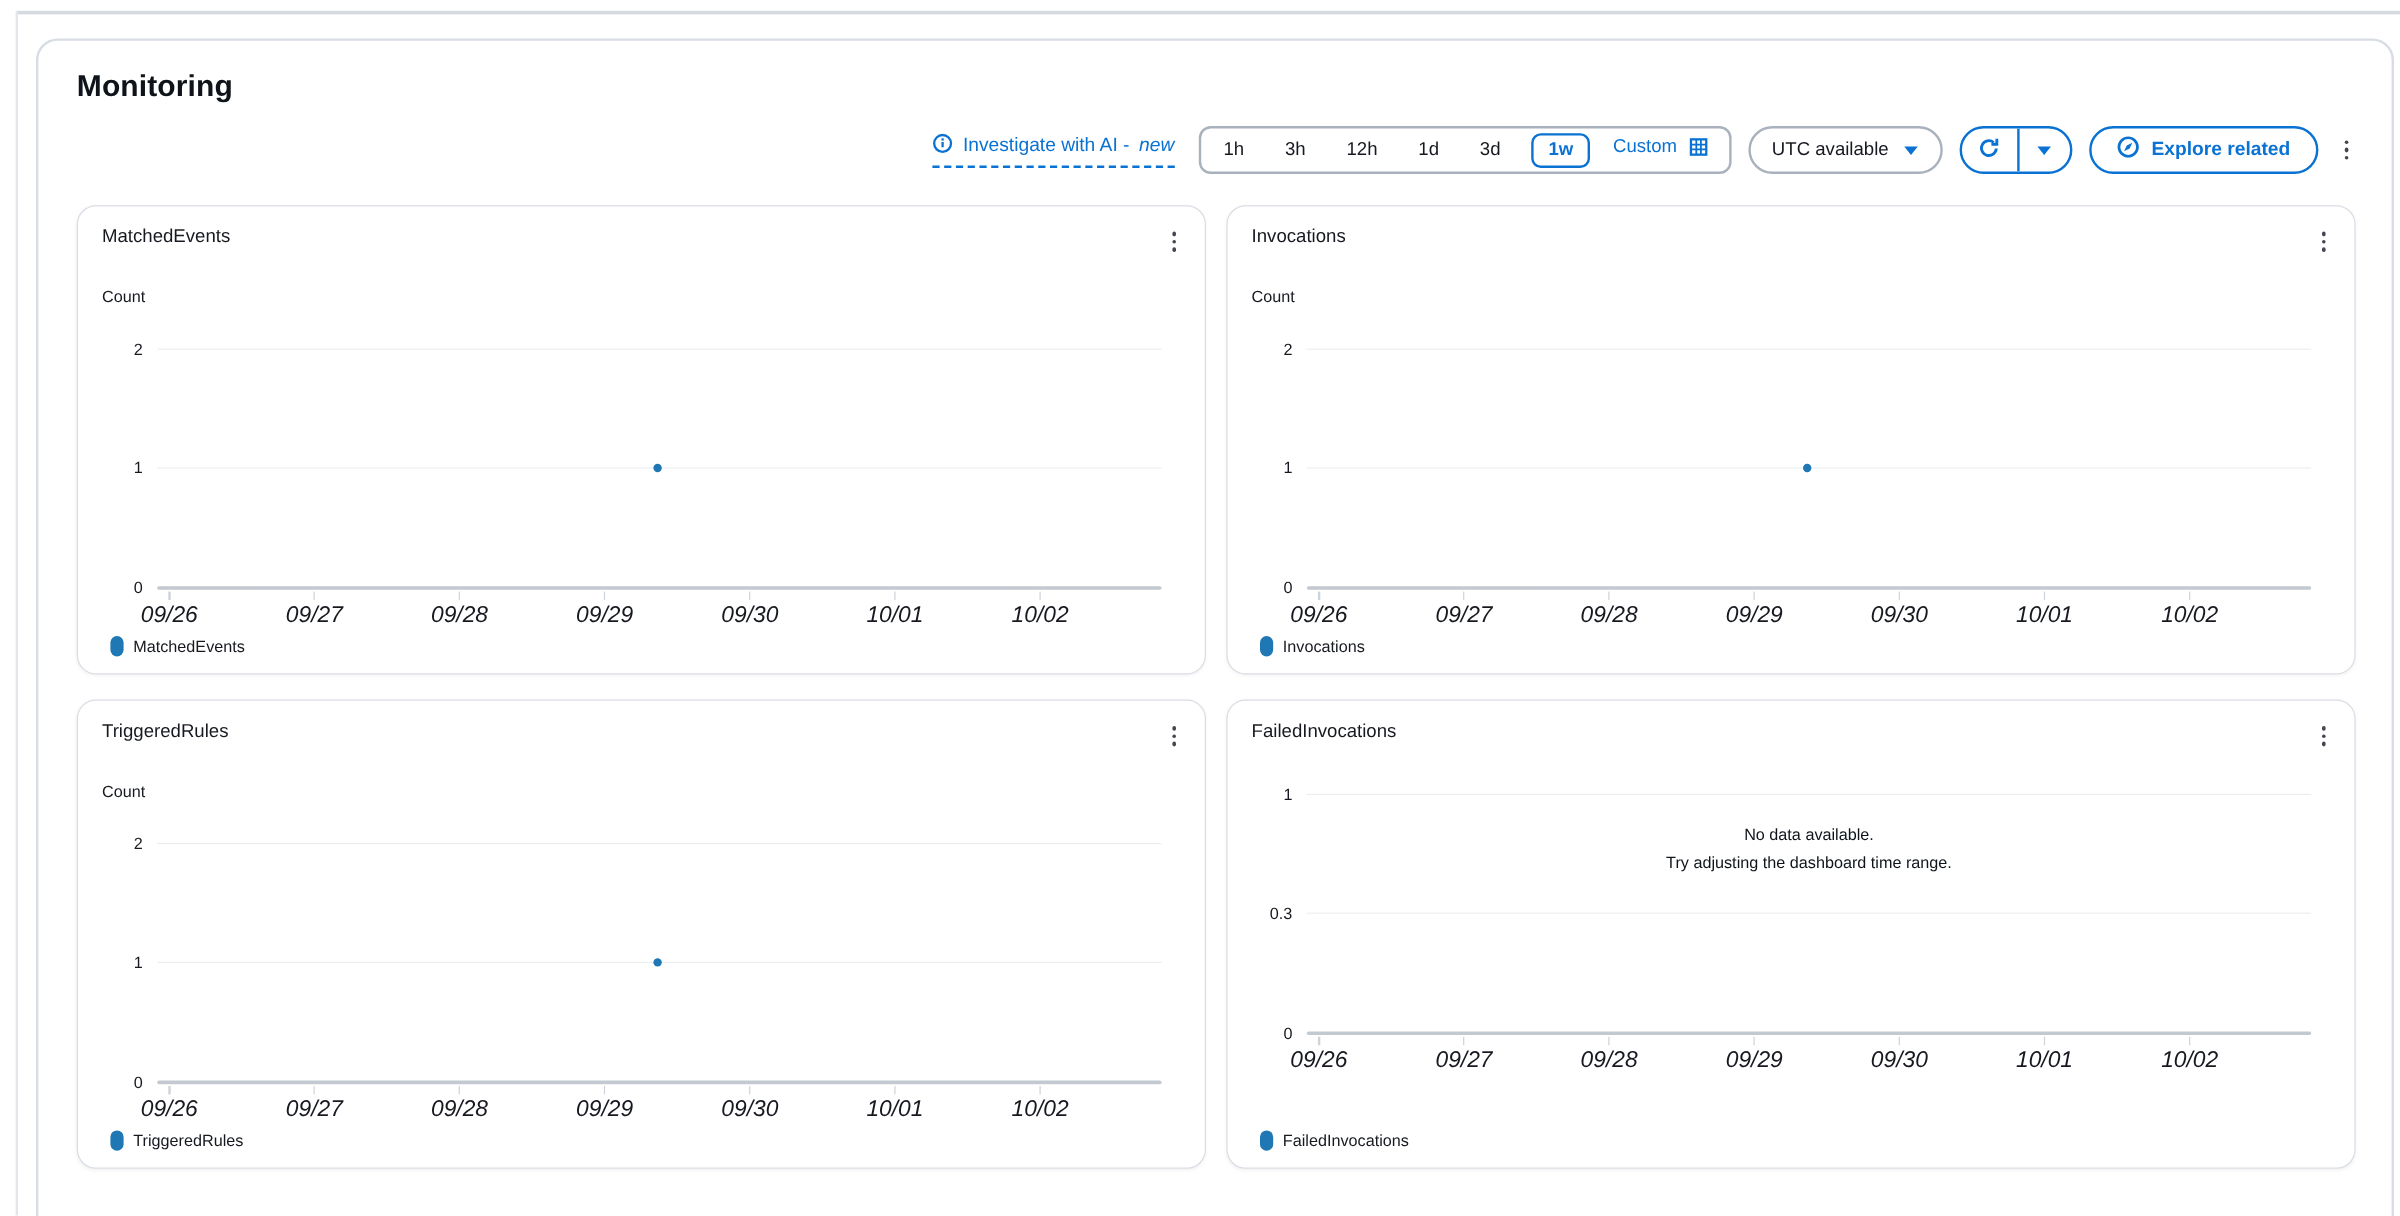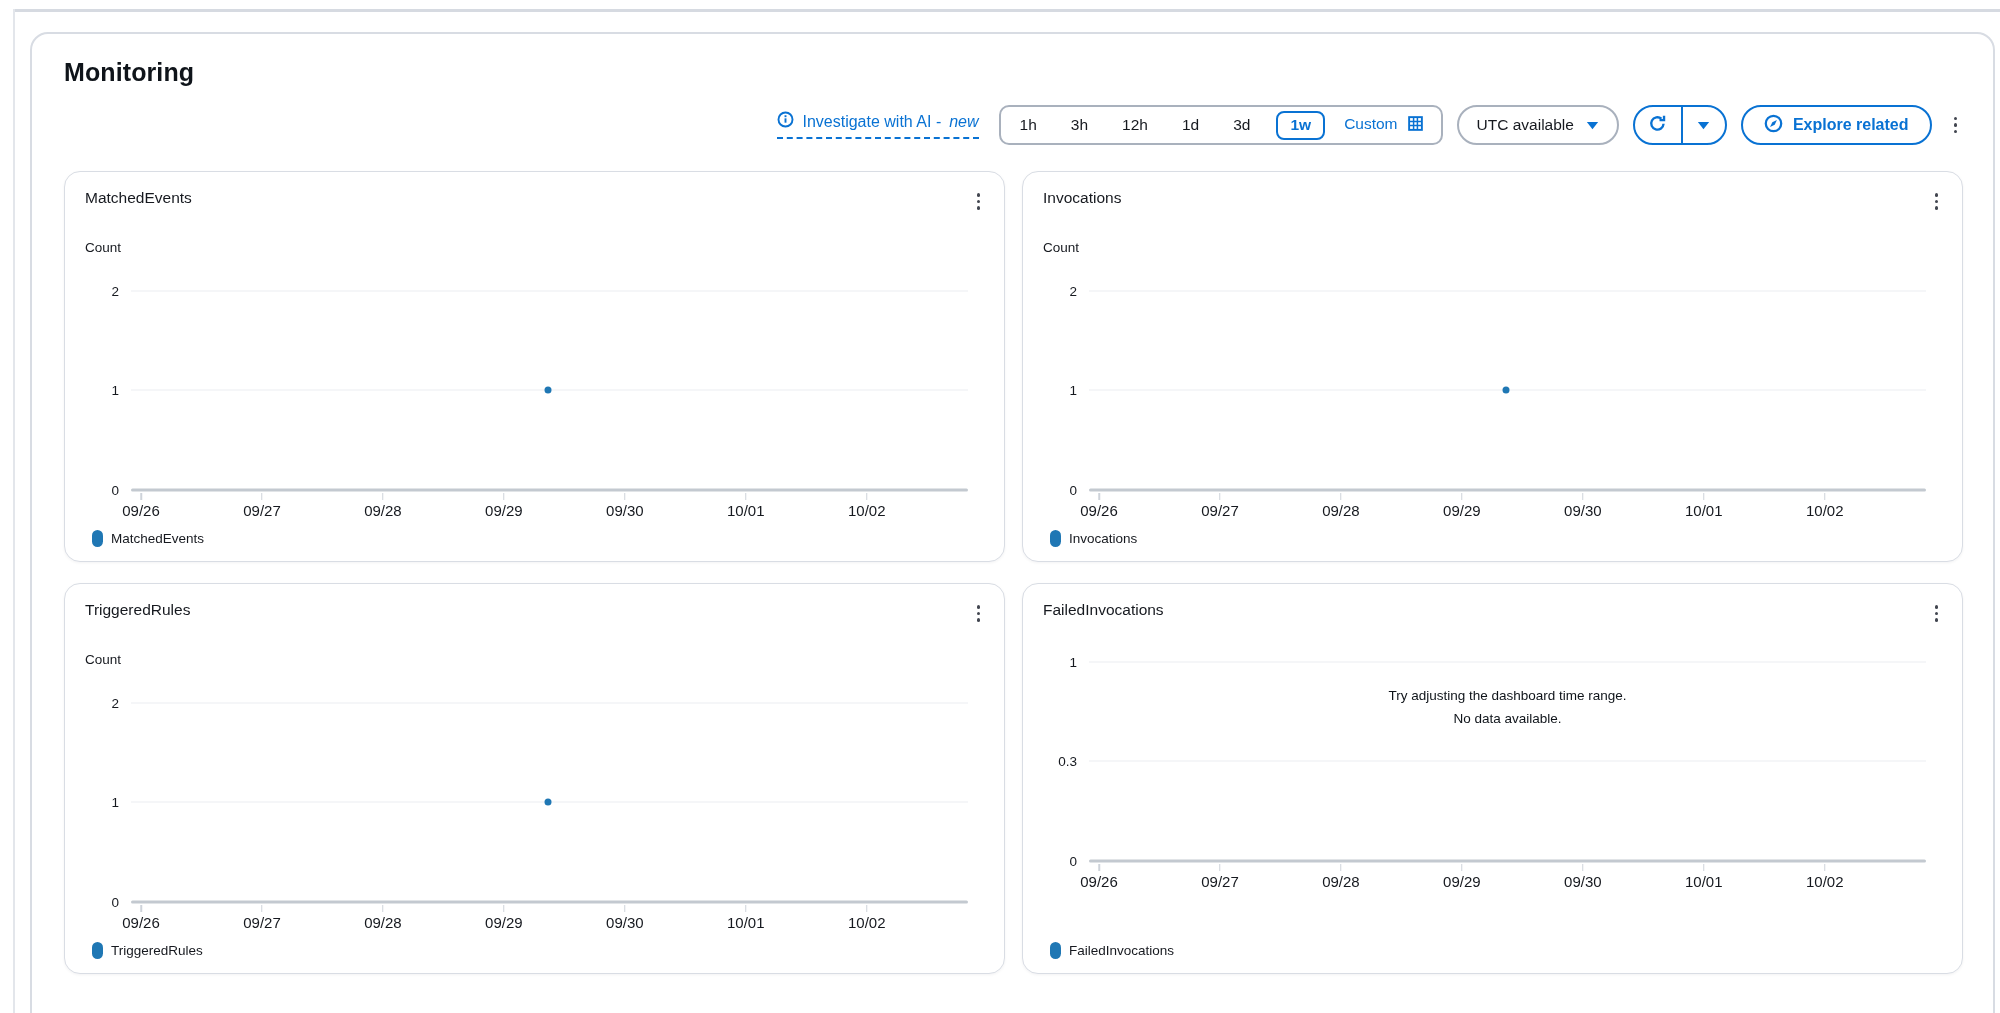--- a/index.html
+++ b/index.html
@@ -64,21 +64,21 @@
   .panel-title { font-size: 15.5px; color: #16191f; }
   .unit { font-size: 13.5px; color: #16191f; margin-top: 26px; }
 
   .chart { display: flex; margin: 36px 18px 0 0; height: 199px; }
   .ycol { position: relative; width: 46px; flex: none; }
   .ylabel { position: absolute; right: 12px; transform: translateY(-50%); font-size: 13.5px; color: #16191f; white-space: nowrap; }
   .plot { position: relative; flex: 1; }
   .gl { position: absolute; left: 0; right: 0; height: 1px; background: #ebeef1; transform: translateY(-50%); }
   .gl.axis { height: 3px; background: #c3c9d0; border-radius: 3px; }
   .xtick-mark { position: absolute; top: calc(100% + 3px); width: 1.5px; height: 7px; background: #ced3da; transform: translateX(-50%); }
-  .xlabel { position: absolute; top: calc(100% + 12px); transform: translateX(-50%); font-size: 15px; color: #16191f; white-space: nowrap; }
+  .xlabel { position: absolute; top: calc(100% + 12px); transform: translateX(-50%); font-size: 19px; color: #16191f; white-space: nowrap; font-style: italic; }
   .dot { position: absolute; width: 7px; height: 7px; border-radius: 50%; transform: translate(-50%,-50%); }
   .no-data { position: absolute; left: 0; right: 0; top: 22px; text-align: center; font-size: 13.5px;
     color: #0f141a; line-height: 23px; }
 
   .legend { position: absolute; left: 27px; bottom: 14px; display: flex; align-items: center; gap: 8px; }
   .legend-marker { width: 11px; height: 17px; border-radius: 5.5px; }
   .legend-label { font-size: 13.5px; color: #16191f; }
 </style>
 </head>
 <body>
@@ -316,22 +316,22 @@
             <span class="xlabel" style="left: 30.1%;">09/28</span>
             <div class="xtick-mark" style="left: 44.55%;"></div>
             <span class="xlabel" style="left: 44.55%;">09/29</span>
             <div class="xtick-mark" style="left: 59%;"></div>
             <span class="xlabel" style="left: 59%;">09/30</span>
             <div class="xtick-mark" style="left: 73.45%;"></div>
             <span class="xlabel" style="left: 73.45%;">10/01</span>
             <div class="xtick-mark" style="left: 87.9%;"></div>
             <span class="xlabel" style="left: 87.9%;">10/02</span>
             <div class="no-data">
+              <div>No data available.</div>
               <div>Try adjusting the dashboard time range.</div>
-              <div>No data available.</div>
             </div>
           </div>
     </div>
     <div class="legend">
       <span class="legend-marker" style="background: rgb(31, 119, 180);"></span>
       <span class="legend-label">FailedInvocations</span>
     </div>
   </section>
 </div>
 </div>

